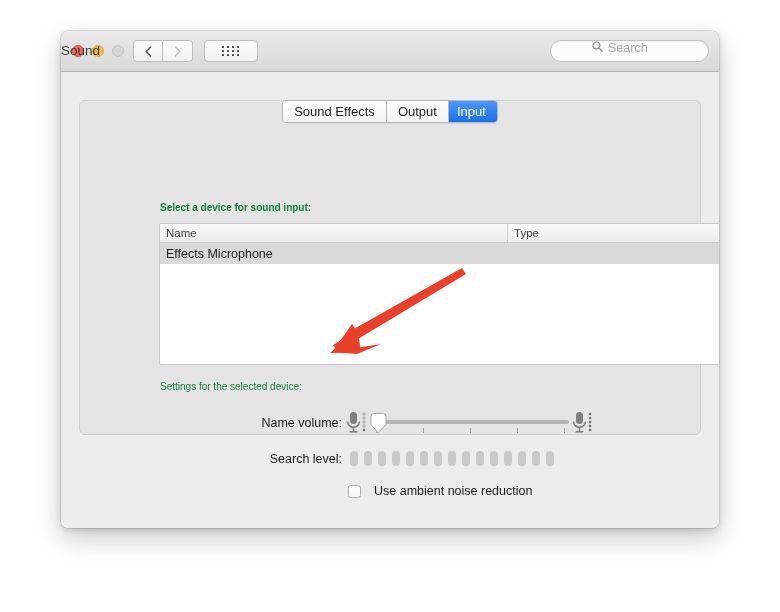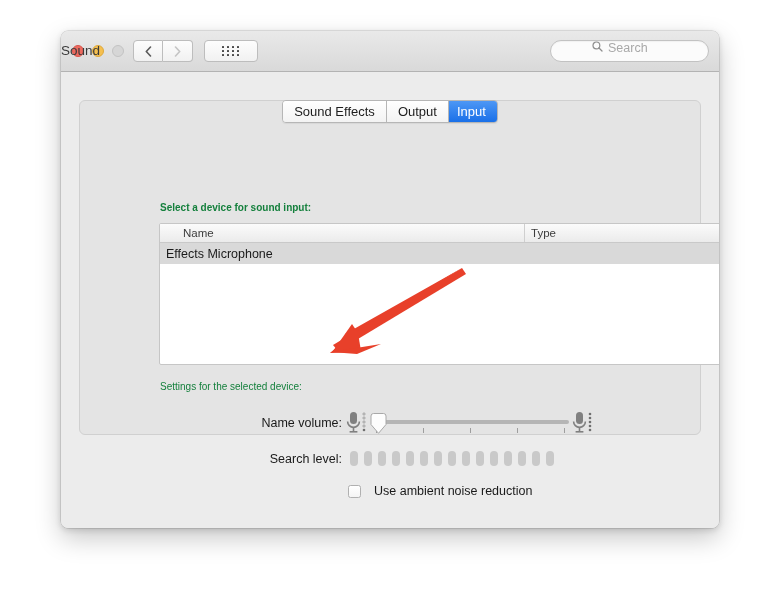--- a/index.html
+++ b/index.html
@@ -192,21 +192,21 @@
     background: linear-gradient(to bottom, #fbfbfb, #ebebeb);
     border-bottom: 1px solid #c9c9c9;
   }
   .th {
     font-size: 11.5px;
     color: #3c3c3c;
     display: flex; align-items: center;
     padding-left: 6px;
     box-sizing: border-box;
   }
-  .th.name { width: 348px; border-right: 1px solid #cfcfcf; margin-left: 17px; }
+  .th.name { width: 348px; border-right: 1px solid #cfcfcf; }
   .th.type { flex: 1; }
 
   .trow {
     display: flex;
     height: 21px;
     background: #d9d9d9;
     align-items: center;
   }
   .td {
     font-size: 12.5px;

